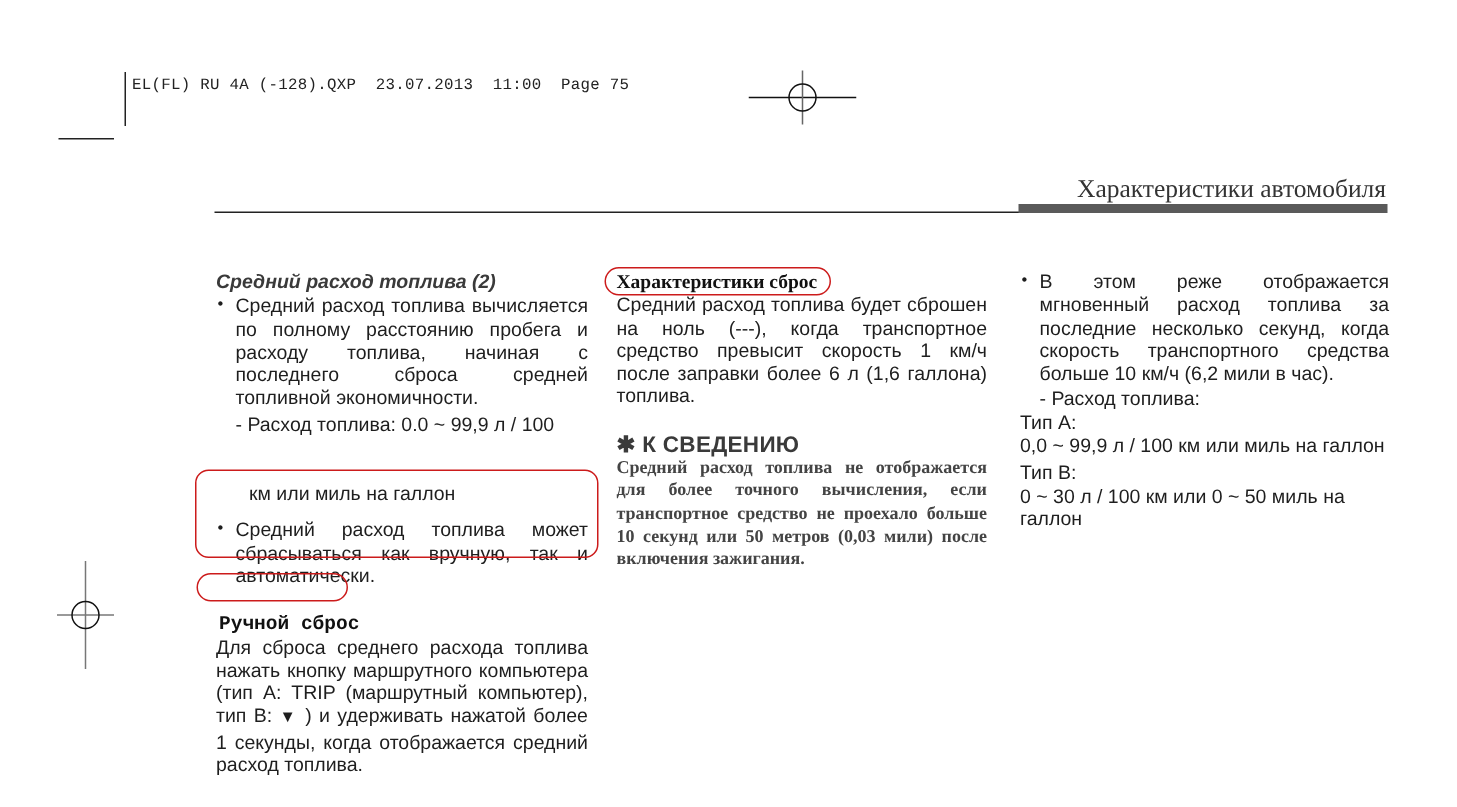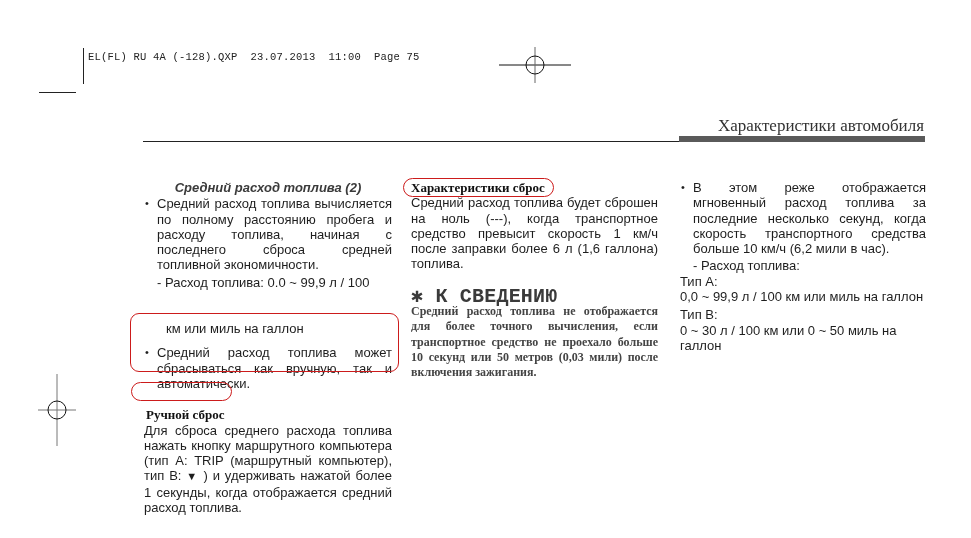--- a/index.html
+++ b/index.html
@@ -19,30 +19,30 @@
     .section-title { right: 47px; top: 116px; font-family: "Liberation Serif", serif; font-size: 17px; color: #333; white-space: nowrap; }
     .rule-line { left: 143px; top: 141px; width: 537px; height: 1px; background: #222; }
     .rule-bar { left: 679px; top: 136px; width: 246px; height: 6px; background: #5a5a5a; }
 
     
     .col { font-size: 13px; line-height: 15.3px; color: #1e1e1e; }
     .col1 { left: 144px; top: 180px; width: 248px; }
     .col2 { left: 411px; top: 180px; width: 247px; }
     .col3 { left: 680px; top: 180px; width: 246px; }
 
-    .h-italic { font-style: italic; font-weight: bold; color: #3a3a3a; font-size: 13px; margin: 0 0 1px 0; text-align: center; }
+    .h-italic { font-style: italic; font-weight: bold; color: #3a3a3a; font-size: 13px; margin: 0 0 1px 0; }
     .just { text-align: justify; text-align-last: left; }
     .bullet { position: relative; padding-left: 13px; }
     .bullet::before { content: "•"; position: absolute; left: 1px; top: 0; font-size: 11px; }
     .dash-item { padding-left: 13px; }
     .dash-item .cont { padding-left: 9px; display: block; margin-top: 31px; }
 
     .serif-head { font-family: "Liberation Serif", serif; font-weight: bold; font-size: 13px; color: #111; display: inline-block; }
 
-    .note-title { font-weight: bold; font-size: 20px; color: #3a3a3a; margin-top: 10px; letter-spacing: 0.2px; font-family: Liberation Mono, monospace; }
+    .note-title { font-weight: bold; font-size: 15px; color: #3a3a3a; margin-top: 10px; letter-spacing: 0.2px; }
     .note-body { font-family: "Liberation Serif", serif; font-weight: bold; font-size: 12px; line-height: 15.3px; color: #444; }
 
     .type-row { display: flex; flex-direction: column; }
     .type-row .lbl { white-space: nowrap; padding-right: 4px; }
     .type-row .val { flex: 1; }
 
     
     .hl-box { left: 130px; top: 313px; width: 269px; height: 59px; border: 1.3px solid #cc1b1b; border-radius: 9px; box-sizing: border-box; }
     .hl-oval-manual { left: 131px; top: 382px; width: 101px; height: 19px; border: 1.3px solid #cc1b1b; border-radius: 10px; box-sizing: border-box; }
     .hl-oval-auto { left: 403px; top: 178px; width: 151px; height: 19px; border: 1.3px solid #cc1b1b; border-radius: 10px; box-sizing: border-box; }
@@ -79,21 +79,21 @@
 <div class="abs col col1">
   <div class="h-italic">Средний расход топлива (2)</div>
   <div class="bullet just">Средний расход топлива вычисляется по полному расстоянию пробега и расходу топлива, начиная с последнего сброса средней топливной экономичности.</div>
   <div class="dash-item" style="margin-top:2px;">
     <span>- Расход топлива: 0.0 ~ 99,9 л / 100</span>
     <span class="cont">км или миль на галлон</span>
   </div>
   <div class="bullet just" style="margin-top:9px;">Средний расход топлива может сбрасываться как вручную, так и автоматически.</div>
 
   <div style="margin-top:16px;">
-    <div class="serif-head" style="padding-left:2px;">Ручной сброс</div>
+    <div class="serif-head" style="padding-left:2px;font-family:Liberation Mono, monospace;">Ручной сброс</div>
     <div class="just"><span>Для сброса среднего расхода топлива нажать кнопку маршрутного компьютера (тип A: TRIP (маршрутный компьютер), тип B: </span><span class="tri">▼</span><span> ) и удерживать нажатой более 1 секунды, когда отображается средний расход топлива.</span></div>
   </div>
 </div>
 
 <div class="abs col col2">
   <div class="serif-head">Характеристики сброс</div>
   <div class="just">Средний расход топлива будет сброшен на ноль (---), когда транспортное средство превысит скорость 1  км/ч после заправки более 6  л (1,6  галлона) топлива.</div>
   <div class="note-title" style="margin-top:17px;">✱ К СВЕДЕНИЮ</div>
   <div class="note-body just">Средний расход топлива не отображается для более точного вычисления, если транспортное средство не проехало больше 10 секунд или 50 метров (0,03 мили) после включения зажигания.</div>
 </div>

